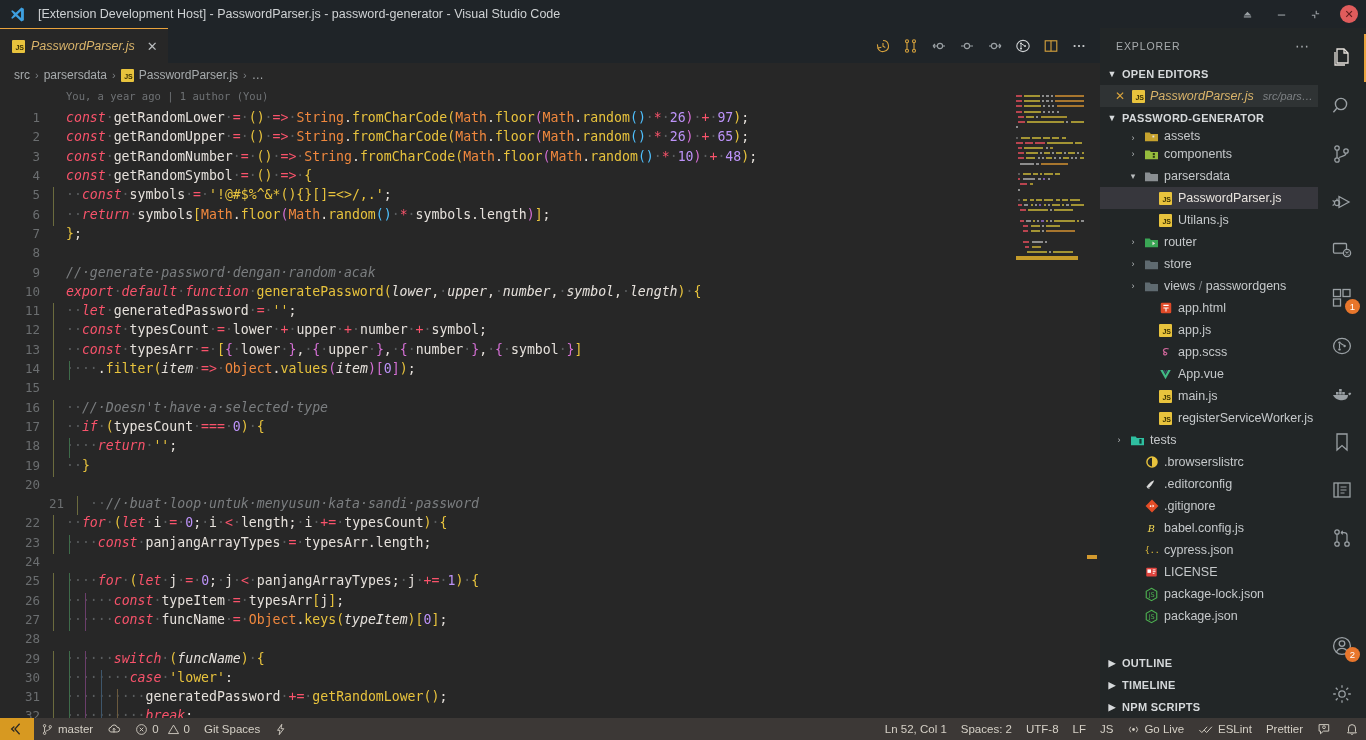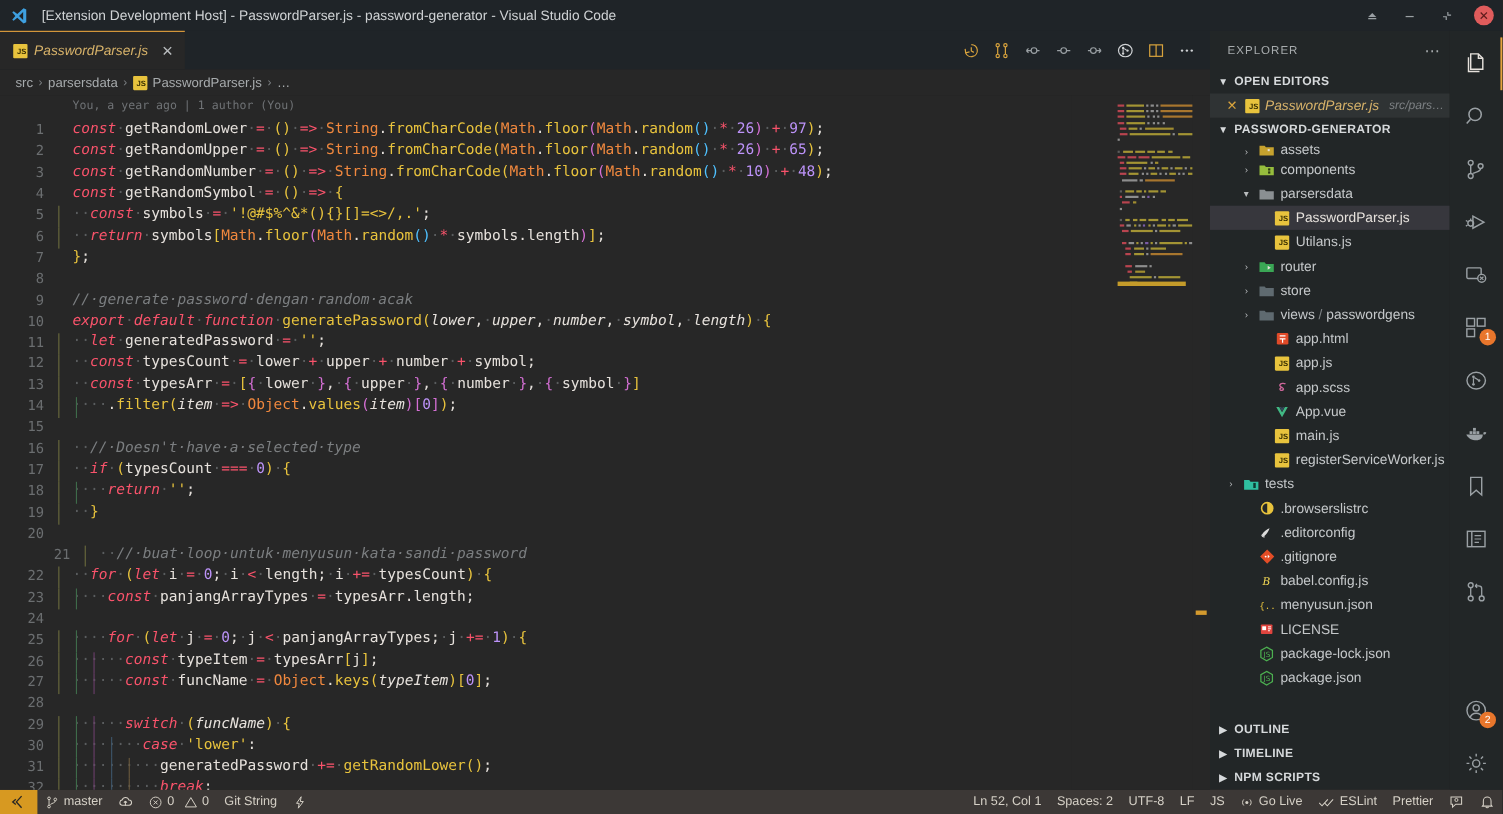--- a/index.html
+++ b/index.html
@@ -679,21 +679,21 @@
               <span>babel.config.js</span>
             </div>
             <div class="row">
               <span class="indent" style="width: 22px;"></span>
               <span class="chev"></span>
               <span class="fi">
                 <svg width="16" height="14" viewBox="0 0 18 16">
                   <text x="1" y="12" font-size="10" font-family="DejaVu Sans Mono, monospace" fill="#e8c33d">{..}</text>
                 </svg>
               </span>
-              <span>menyusun.json</span>
+              <span>cypress.json</span>
             </div>
             <div class="row">
               <span class="indent" style="width: 22px;"></span>
               <span class="chev"></span>
               <span class="fi">
                 <svg width="15" height="14" viewBox="0 0 16 16">
                   <rect x="2" y="3" width="12" height="10" rx="1" fill="#e0443e"></rect>
                   <rect x="3.4" y="5" width="4" height="4" fill="#fff"></rect>
                   <path d="M9.4 5.6h3.2M9.4 7.6h3.2M9.4 9.6h2" stroke="#fff" stroke-width="1"></path>
                 </svg>
@@ -870,21 +870,21 @@
           <circle cx="8" cy="8" r="6" stroke="#d5d0c6" stroke-width="1.1" fill="none"></circle>
           <path d="M5.8 5.8l4.4 4.4M10.2 5.8l-4.4 4.4" stroke="#d5d0c6" stroke-width="1.1"></path>
         </svg>
       <span>0</span>
       <svg width="13" height="13" viewBox="0 0 16 16" style="margin-left:4px">
           <path d="M8 2.6 14.2 13H1.8z" stroke="#d5d0c6" stroke-width="1.1" fill="none"></path>
         </svg>
       <span>0</span>
     </div>
     <div class="st-item">
-      <span>Git String</span>
+      <span>Git Spaces</span>
     </div>
     <div class="st-item">
       <svg width="13" height="13" viewBox="0 0 16 16">
           <path d="M9.6 1.6 4.4 9h3l-1 5.4L12 7H8.6z" stroke="#d5d0c6" stroke-width="1.1" fill="none"></path>
         </svg>
     </div>
 
     <div class="st-right">
       <div class="st-item">
         <span>Ln 52, Col 1</span>

